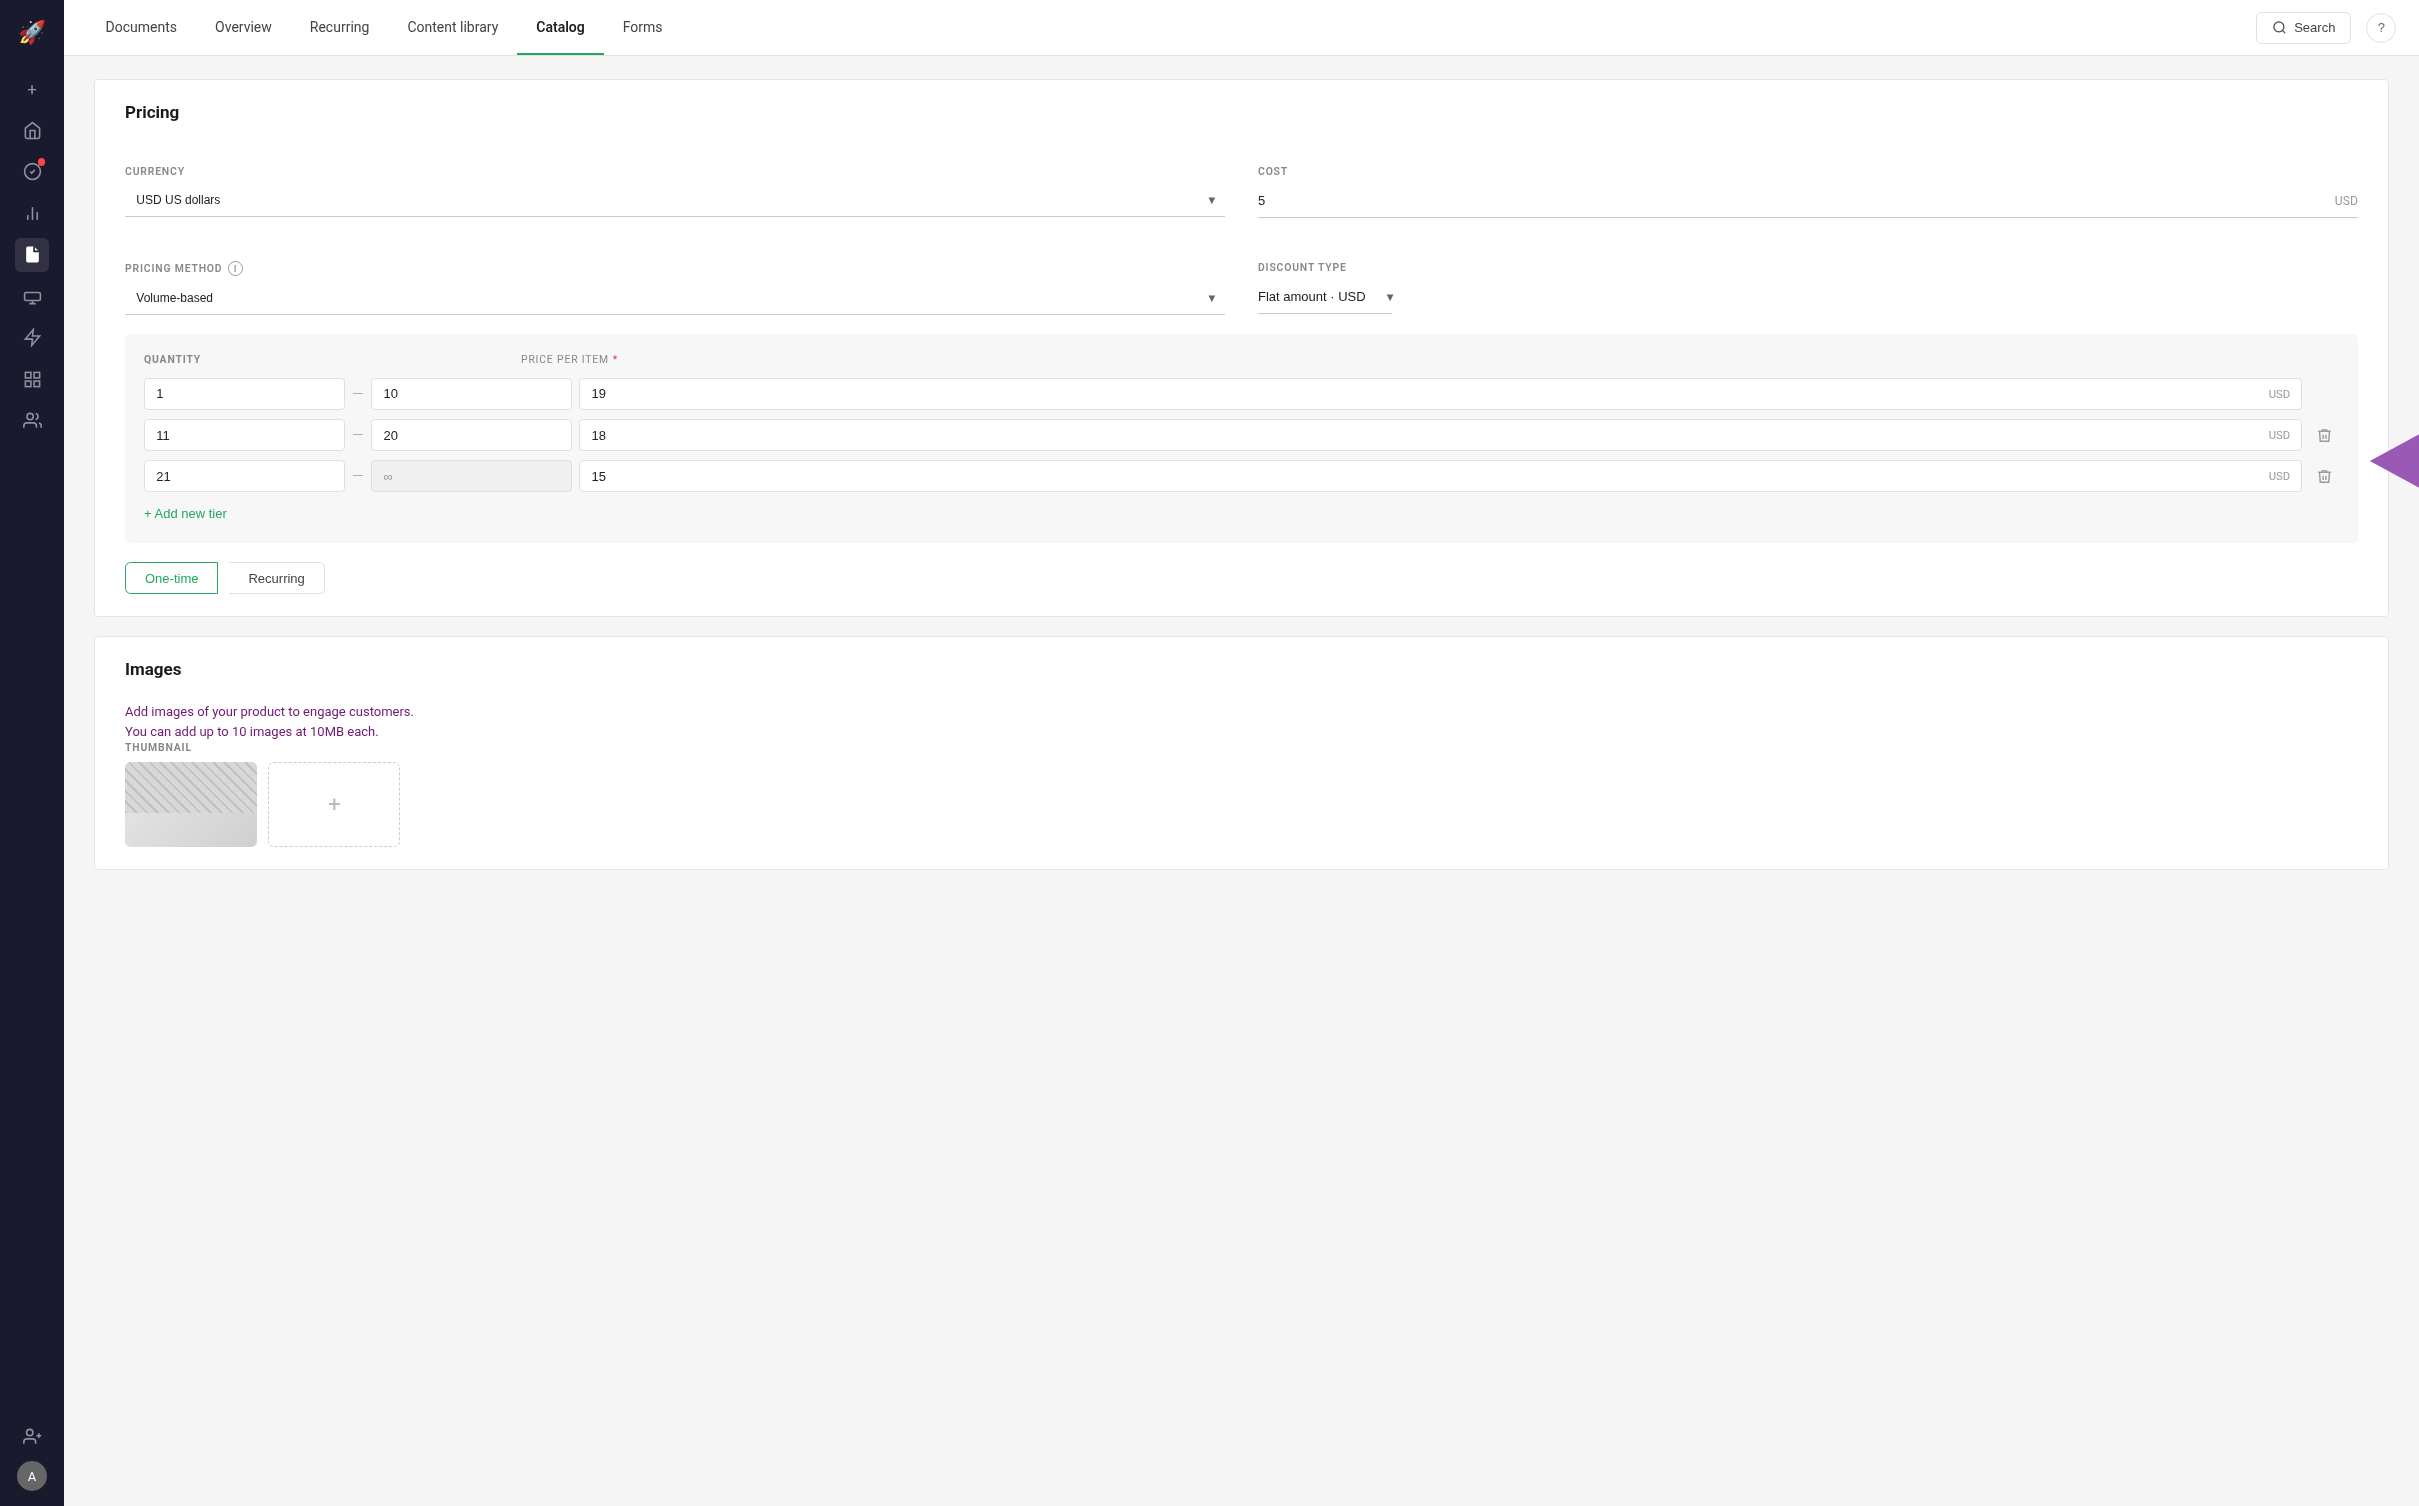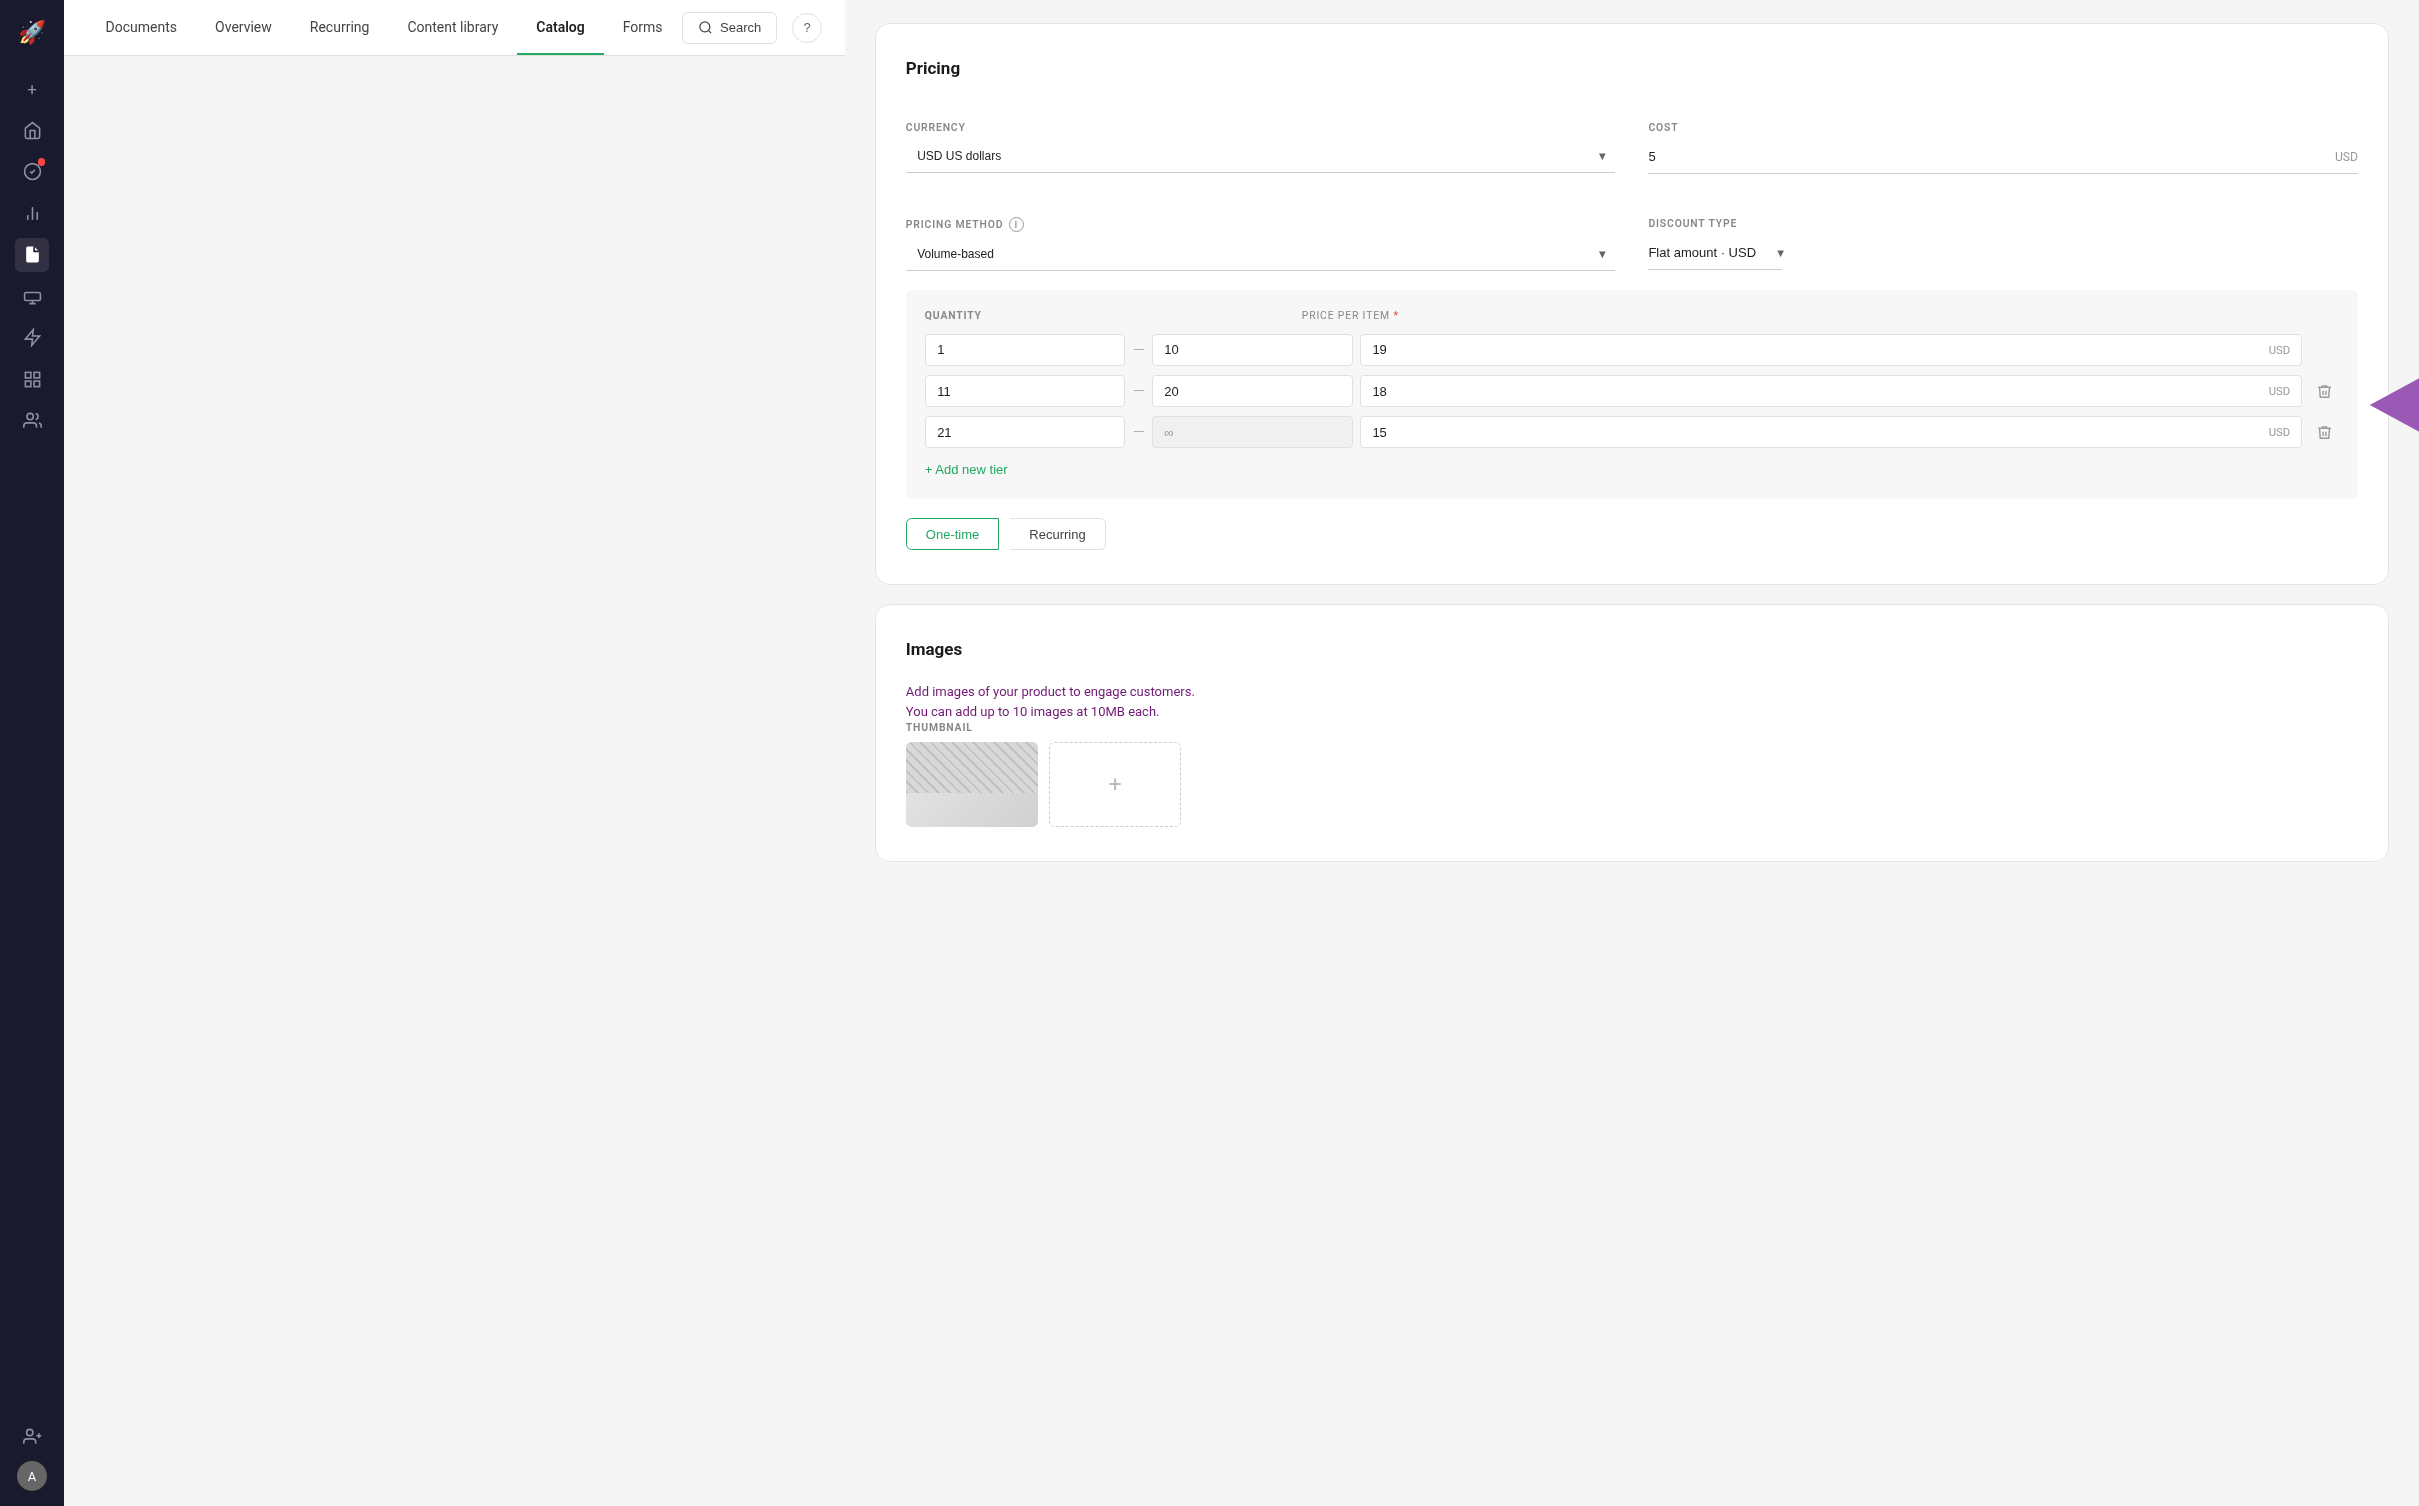--- a/index.html
+++ b/index.html
@@ -34,21 +34,21 @@
     }
     .sidebar-icon.active { background: rgba(255,255,255,0.1); color: #fff; }
     .sidebar-icon .badge {
       position: absolute; top: 3.8px; right: 3.8px;
       width: 7.5px; height: 7.5px; background: #ff4444; border-radius: 50%;
     }
     .sidebar-bottom { margin-top: auto; display: flex; flex-direction: column; align-items: center; gap: 7.5px; }
     .avatar { width: 30px; height: 30px; border-radius: 50%; background: #666; overflow: hidden; display: flex; align-items: center; justify-content: center; color: #fff; font-size: 13px; }
 
     
-    .main { flex: 1; display: flex; flex-direction: row; overflow: hidden; }
+    .main { flex: 1; display: flex; flex-direction: column; overflow: hidden; }
 
     
     .topnav {
       background: #fff;
       border-bottom: 0.9px solid #e0e0e0;
       display: flex;
       align-items: center;
       padding: 0 22.6px;
       height: 56px;
       flex-shrink: 0;
@@ -87,23 +87,23 @@
       cursor: pointer;
       font-size: 13px; color: #666;
     }
 
     
     .content { flex: 1; overflow-y: auto; padding: 22.6px 30px; position: relative; }
 
     
     .card {
       background: #fff;
-      border-radius: 15px;
+      border-radius: 4px;
       border: 0.9px solid #e5e5e5;
-      padding: 34px 30px;
+      padding: 22px 30px;
       margin-bottom: 19px;
       position: relative;
     }
     .card-title { font-size: 17px; font-weight: 700; color: #1a1a1a; margin-bottom: 22.6px; }
 
     
     .form-row { display: flex; gap: 33px; margin-bottom: 19px; margin-top: 43px; }
     .form-group { flex: 1; }
     .form-label {
       font-size: 10.4px;

